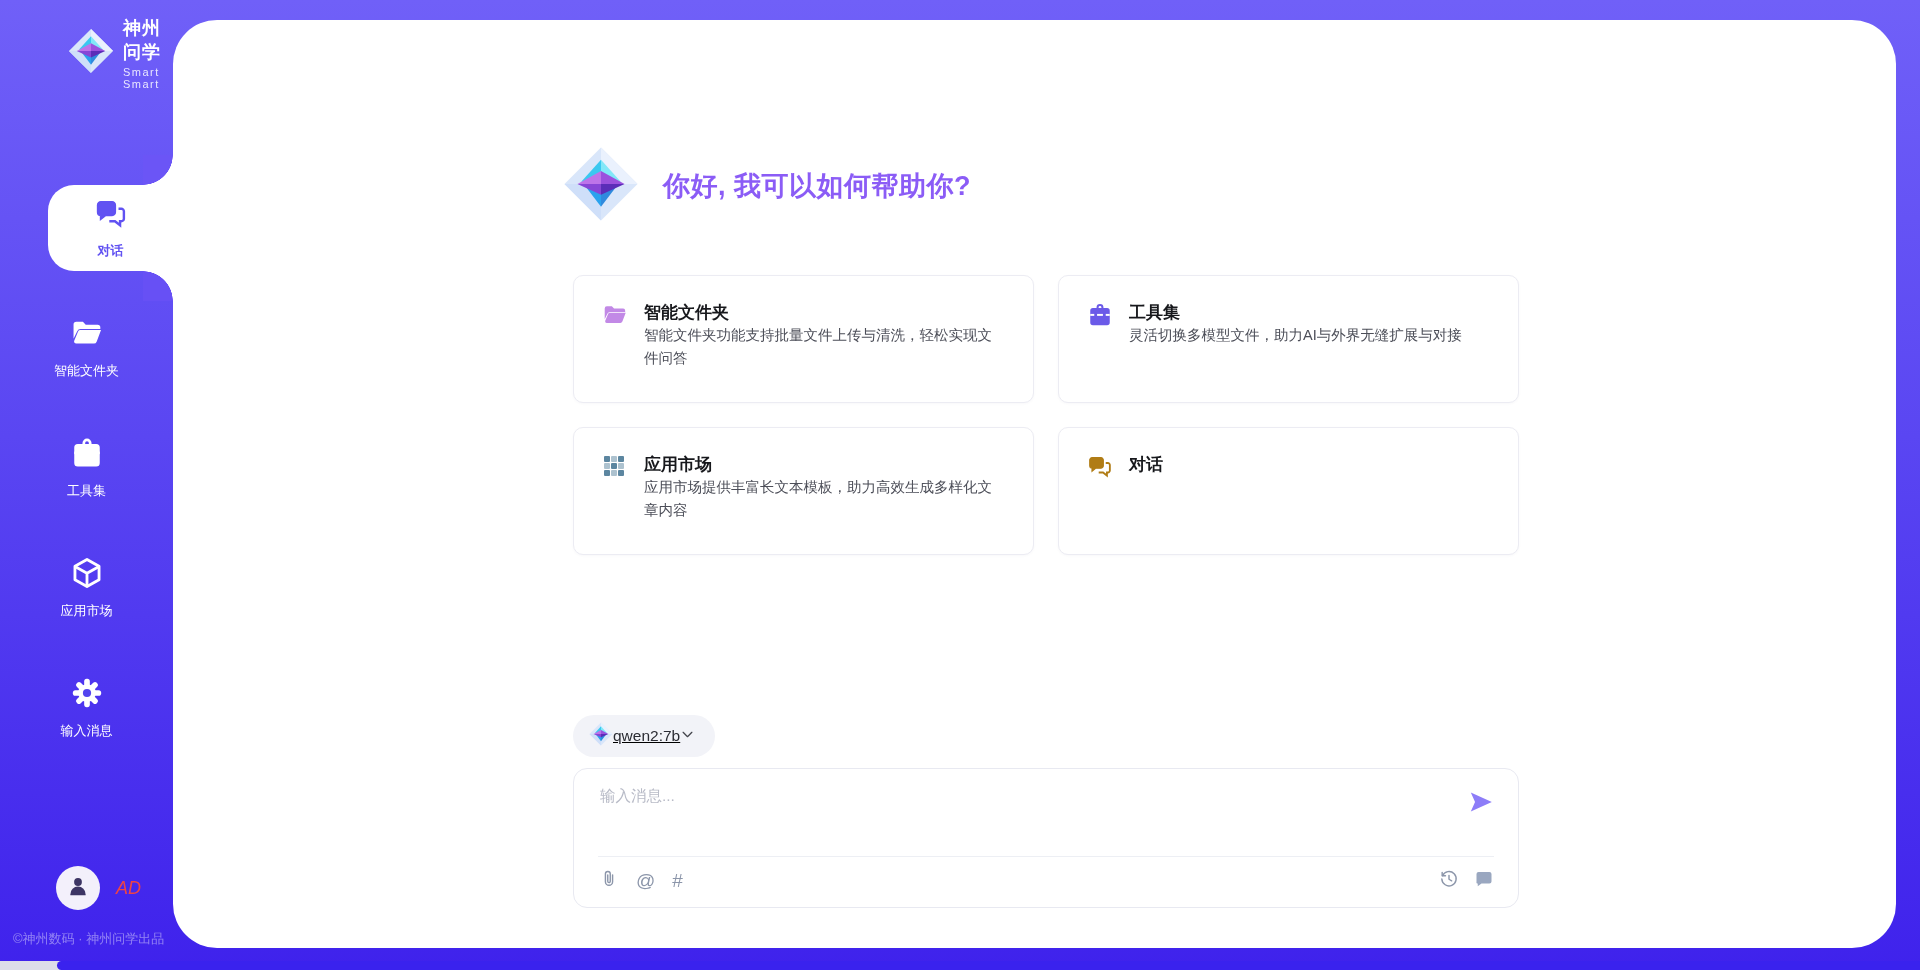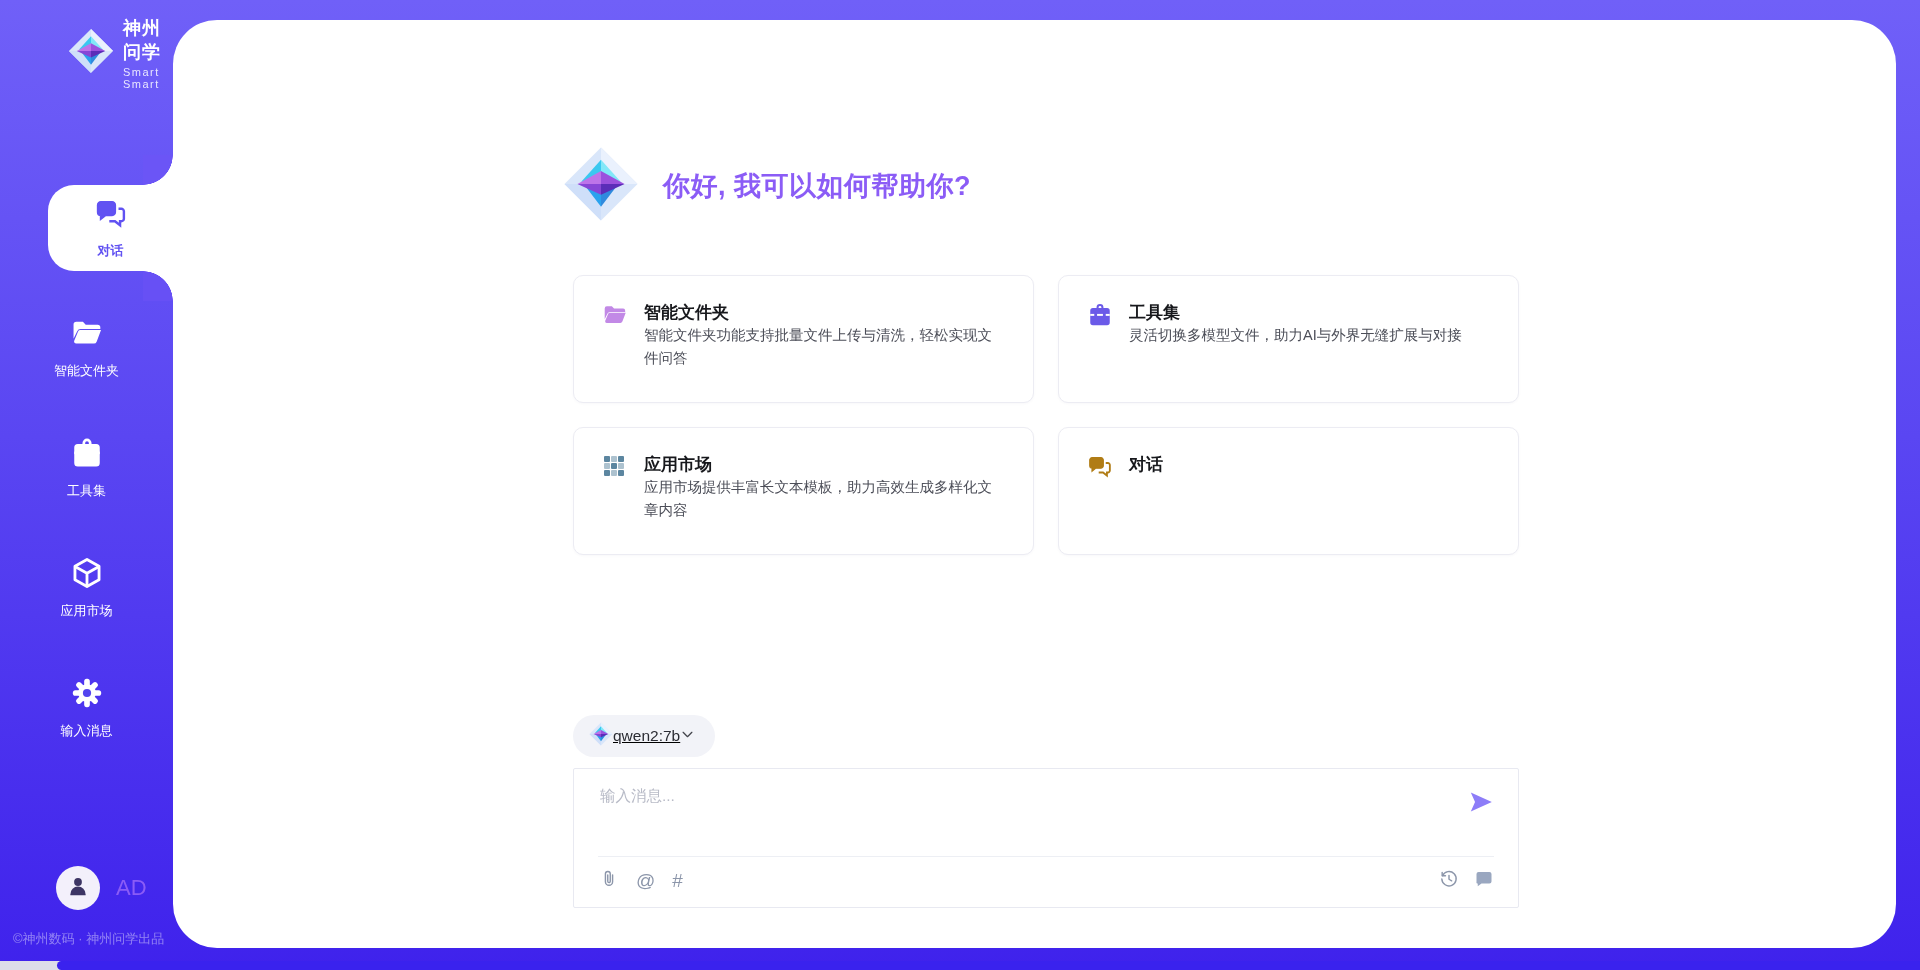--- a/index.html
+++ b/index.html
@@ -24,21 +24,21 @@
   .nav-tab .lbl { color:#6152f2; font-size:13px; font-weight:600; }
 
   .nav-item { height:86px; margin-top:34px; display:flex; flex-direction:column;
     align-items:center; justify-content:center; gap:8px; cursor:pointer; }
   .nav-item .lbl { color:#fff; font-size:13px; }
 
   .user-row { position:absolute; left:0; bottom:50px; width:173px; display:flex;
     align-items:center; gap:16px; padding-left:56px; cursor:pointer; }
   .avatar { width:44px; height:44px; border-radius:50%; background:#f3f0fb;
     display:flex; align-items:center; justify-content:center; }
-  .user-name { color:#8b5cf6; font-size:22px; font-weight:500; }
+  .user-name { color:#ef4444; font-size:18px; font-weight:500;font-style:italic; }
   .copyright { position:absolute; left:13px; bottom:12px; color:rgba(255,255,255,.42);
     font-size:13px; white-space:nowrap; }
 
   
   .panel { position:absolute; left:173px; top:20px; right:24px; bottom:22px;
     background:#fff; border-radius:44px; z-index:1; }
   .center-col { position:absolute; left:400px; top:0; width:946px; height:100%; }
 
   .greeting { position:absolute; top:126px; left:-10px; display:flex; align-items:center; gap:24px; }
   .greeting h1 { font-size:27px; font-weight:700; color:#8b5cf6; letter-spacing:.5px; }
@@ -51,21 +51,21 @@
   .card .ic { width:26px; flex:0 0 26px; margin-top:1px; }
   .card h3 { font-size:17px; font-weight:700; color:#17181c; }
   .card p { font-size:14.5px; line-height:1.62; color:#4c4e58; }
 
   .model-pill { position:absolute; top:695px; left:0; height:42px; padding:0 20px 0 16px;
     border-radius:22px; background:#f2f3f8; display:inline-flex; align-items:center;
     cursor:pointer;text-decoration:underline; }
   .model-pill .name { font-size:15.5px; color:#2b2c33; }
 
   .composer { position:absolute; top:748px; left:0; width:946px; height:140px;
-    border:1px solid #e8e9f1; border-radius:2px; background:#fff; }
+    border:1px solid #e8e9f1; border-radius:14px; background:#fff; }
   .composer textarea { position:absolute; top:17px; left:26px; width:840px; height:58px;
     border:none; outline:none; resize:none; font-size:15.5px; color:#333;
     font-family:"Liberation Sans", sans-serif; }
   .composer textarea::placeholder { color:#b8bbc7; }
   .send-btn { position:absolute; top:20px; right:24px; width:26px; height:26px;
     background:none; border:none; cursor:pointer; }
   .composer .divider { position:absolute; left:24px; right:24px; top:87px; height:1px; background:#edeff4; }
   .tools-left { position:absolute; left:25px; bottom:15px; display:flex; align-items:center; gap:17px; }
   .tools-right { position:absolute; right:24px; bottom:15px; display:flex; align-items:center; gap:15px; }
   .tool { background:none; border:none; cursor:pointer; color:#8c96aa; font-size:19px;

